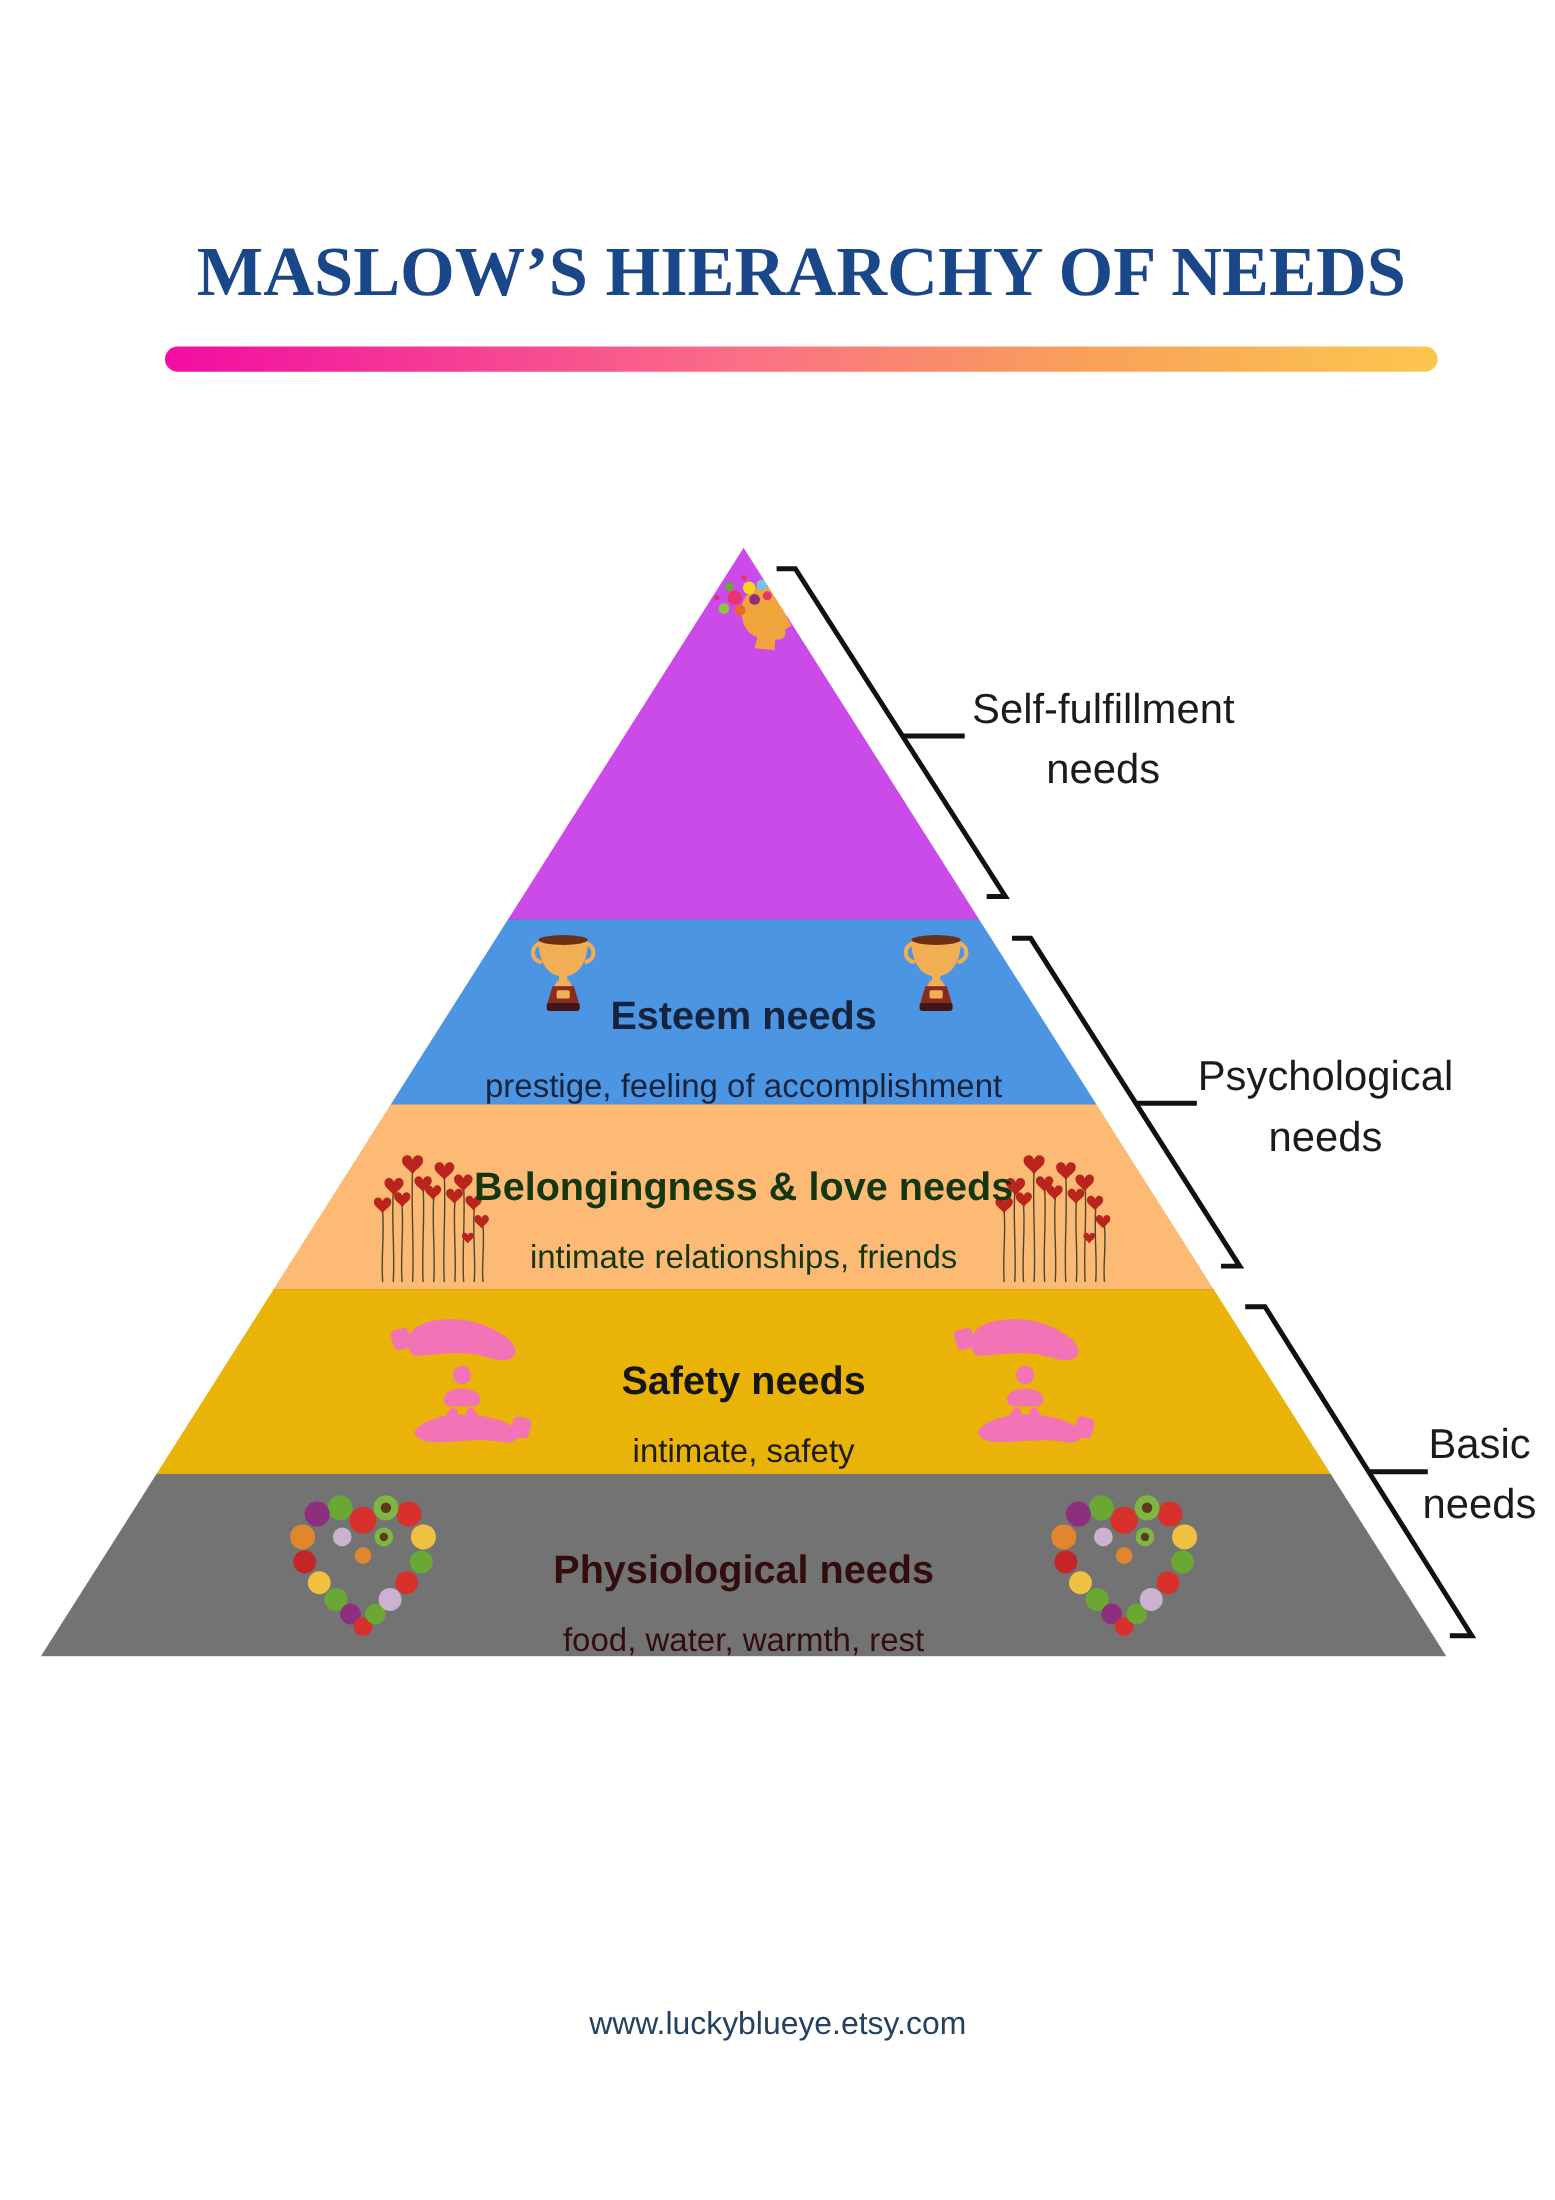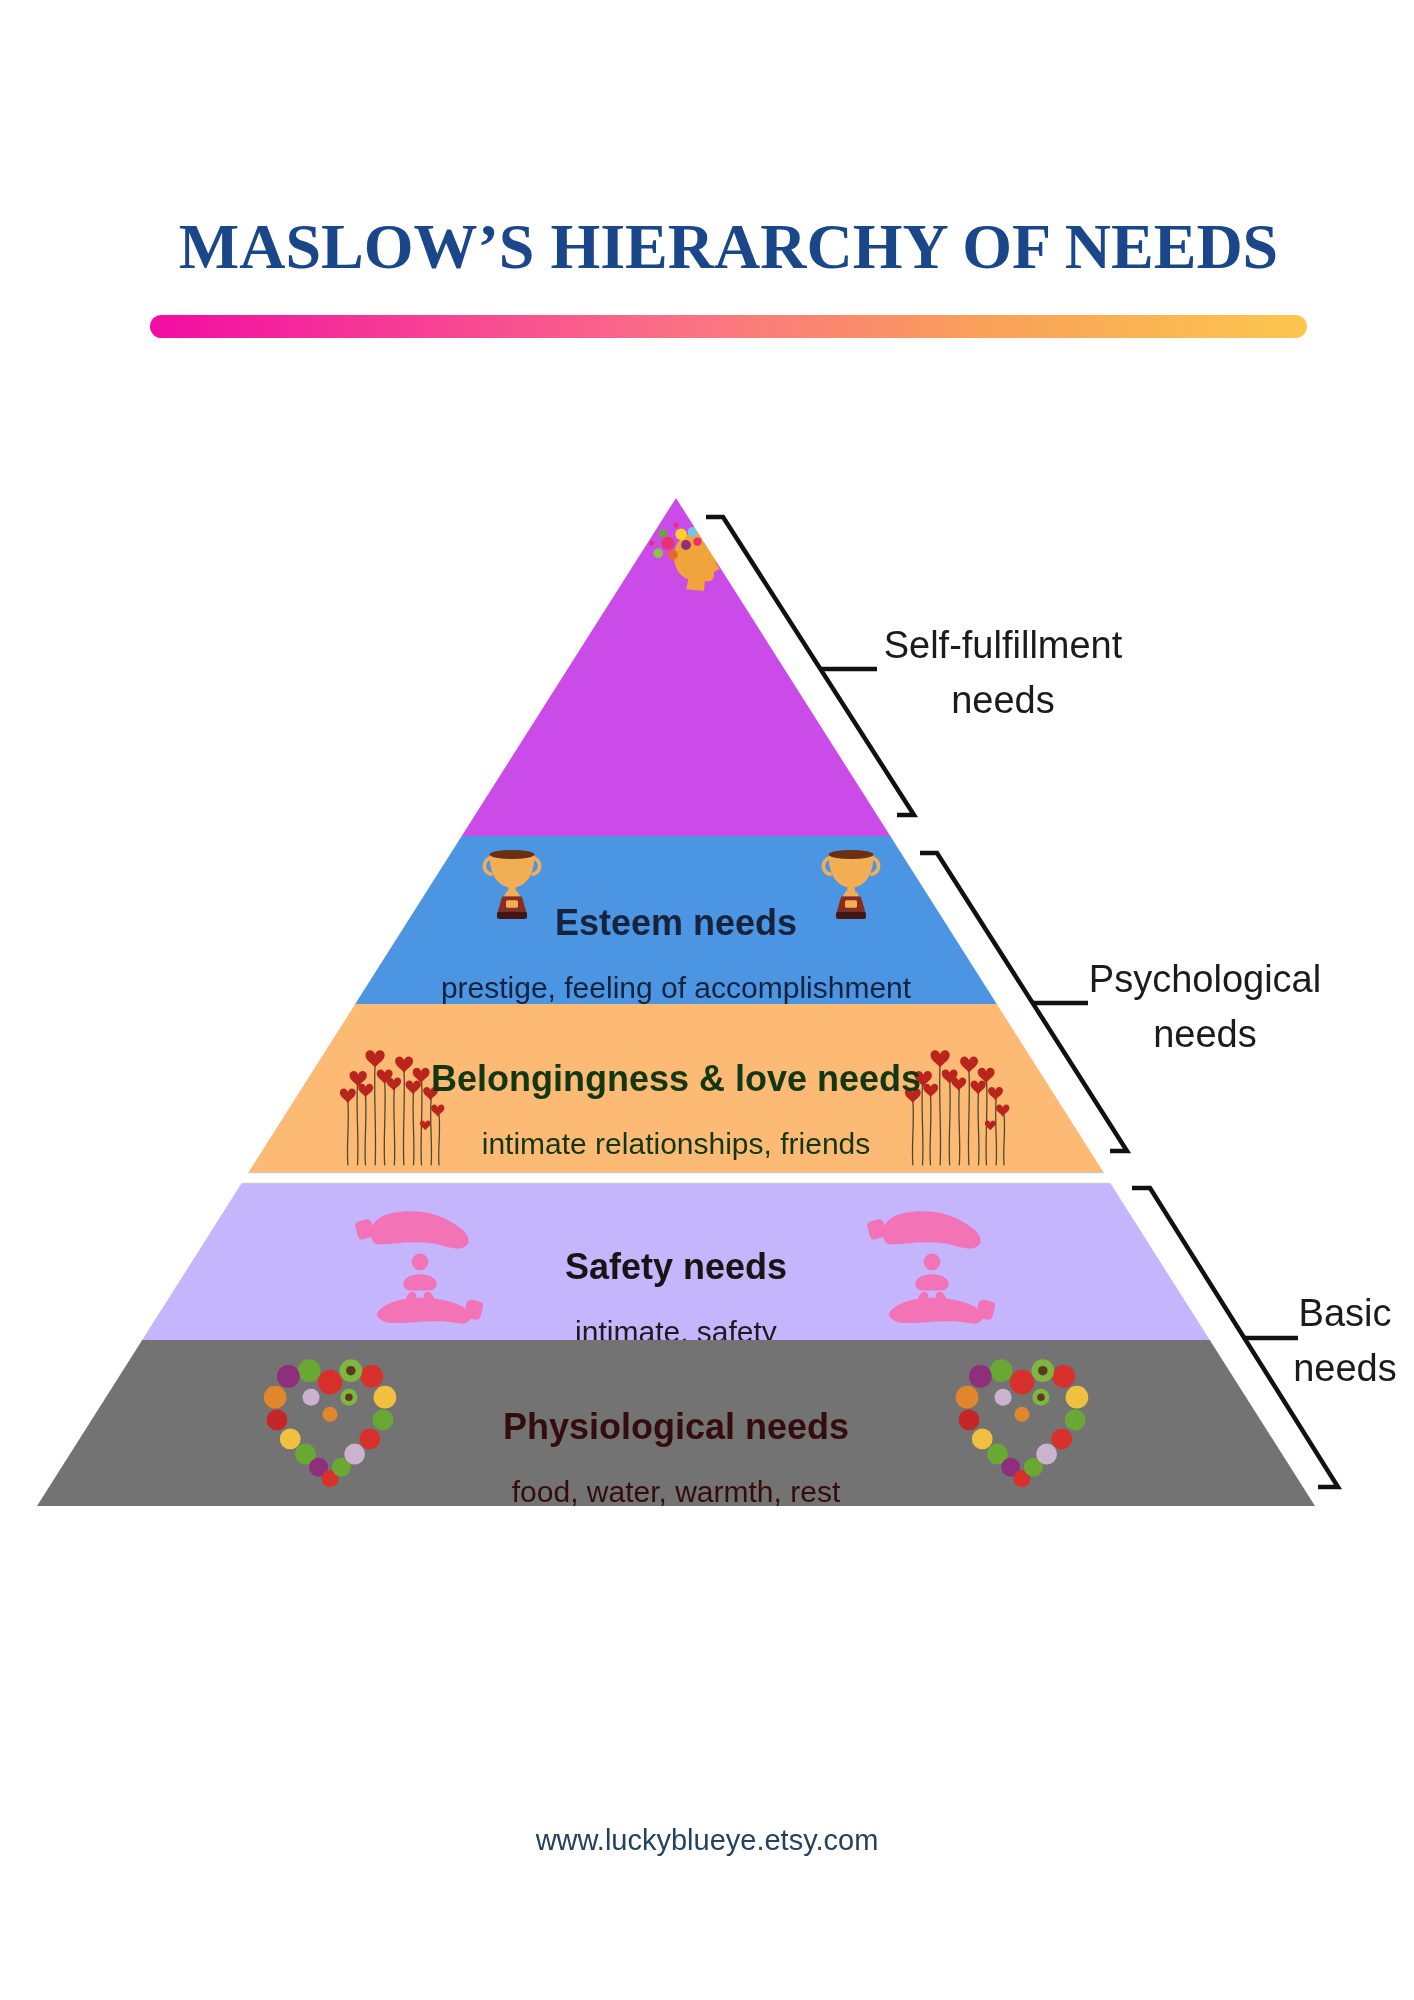--- a/index.html
+++ b/index.html
@@ -175,21 +175,21 @@
         </svg>
       <svg class="icon deco" style="left:855px;top:43px;" width="133" height="120">
           <use href="#sym-garden"></use>
         </svg>
       <div class="lvl-text t3" style="top:34px;width:680px;">
         <div class="lvl-title">Belongingness &amp; love needs</div>
         <div class="lvl-desc">intimate relationships, friends</div>
       </div>
     </div>
 
-    <div class="band b4" style="background-color: #c4b5fd; margin-top: 12px;">
+    <div class="band b4" style="background-color: #eab308;">
       <svg class="icon deco" style="left:316px;top:10px;" width="134" height="146">
           <use href="#sym-hands"></use>
         </svg>
       <svg class="icon deco" style="left:828px;top:10px;" width="134" height="146">
           <use href="#sym-hands"></use>
         </svg>
       <div class="lvl-text t4" style="top:42px;width:620px;">
         <div class="lvl-title">Safety needs</div>
         <div class="lvl-desc">intimate, safety</div>
       </div>

